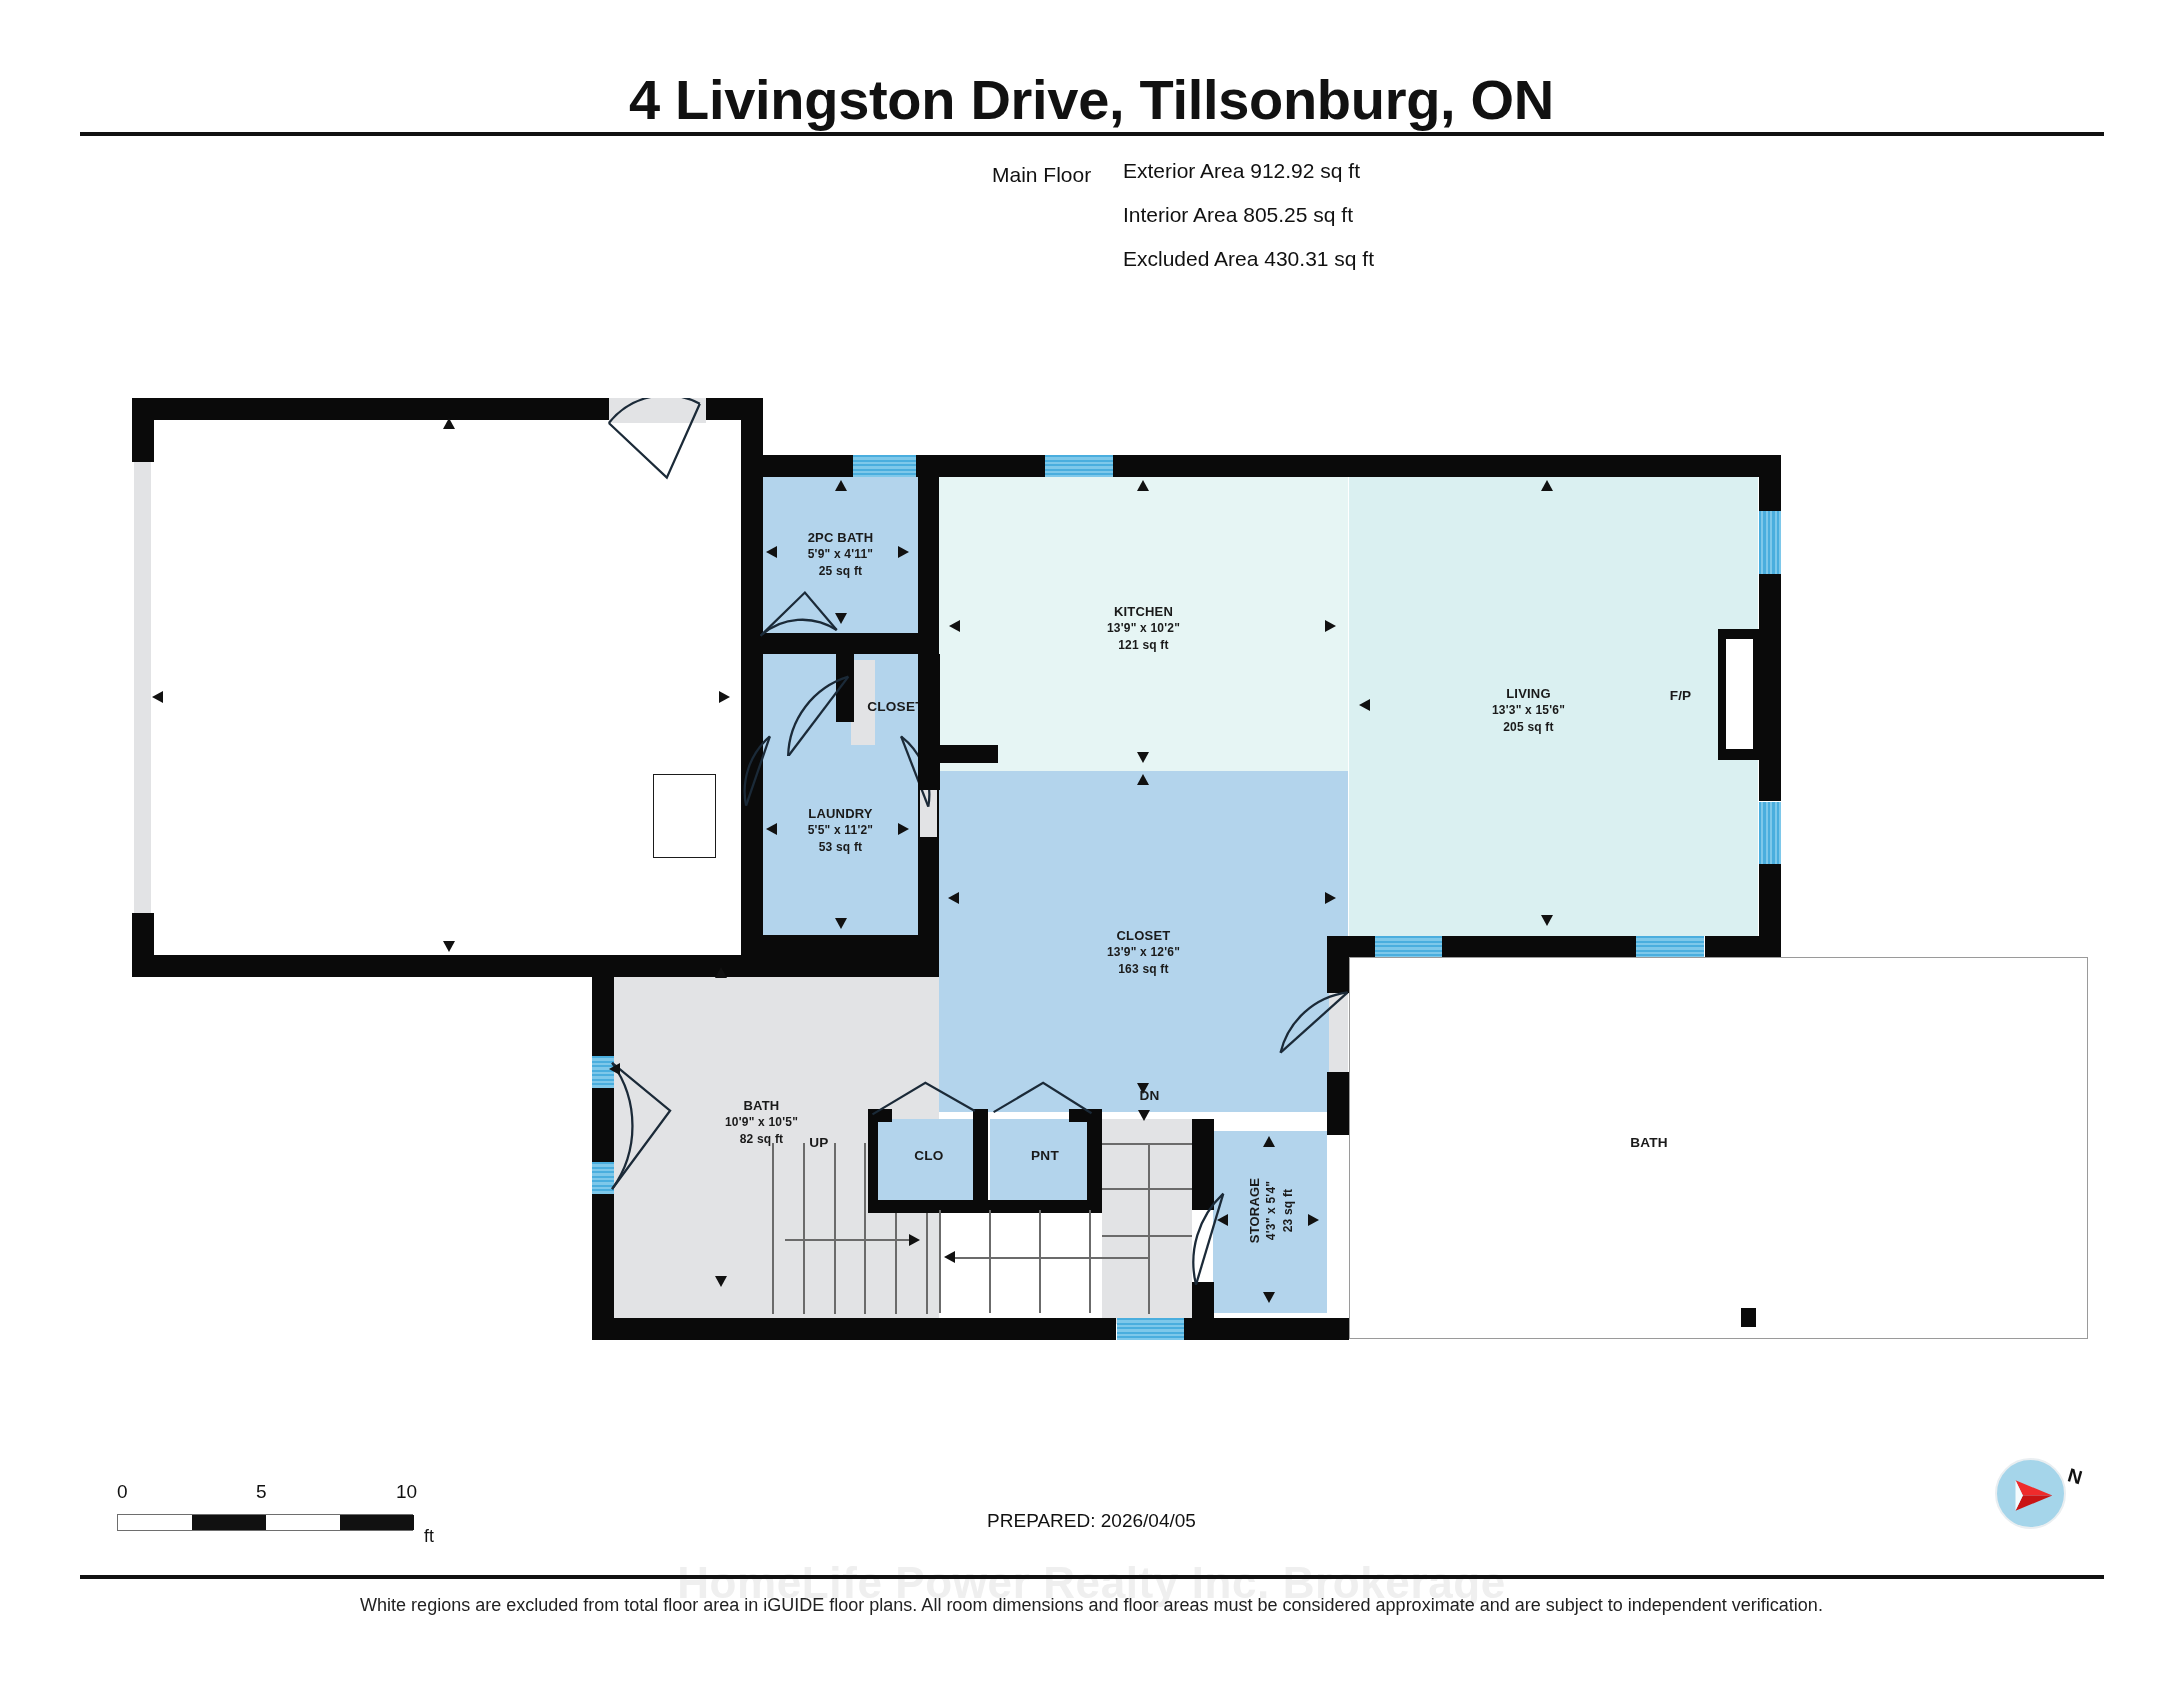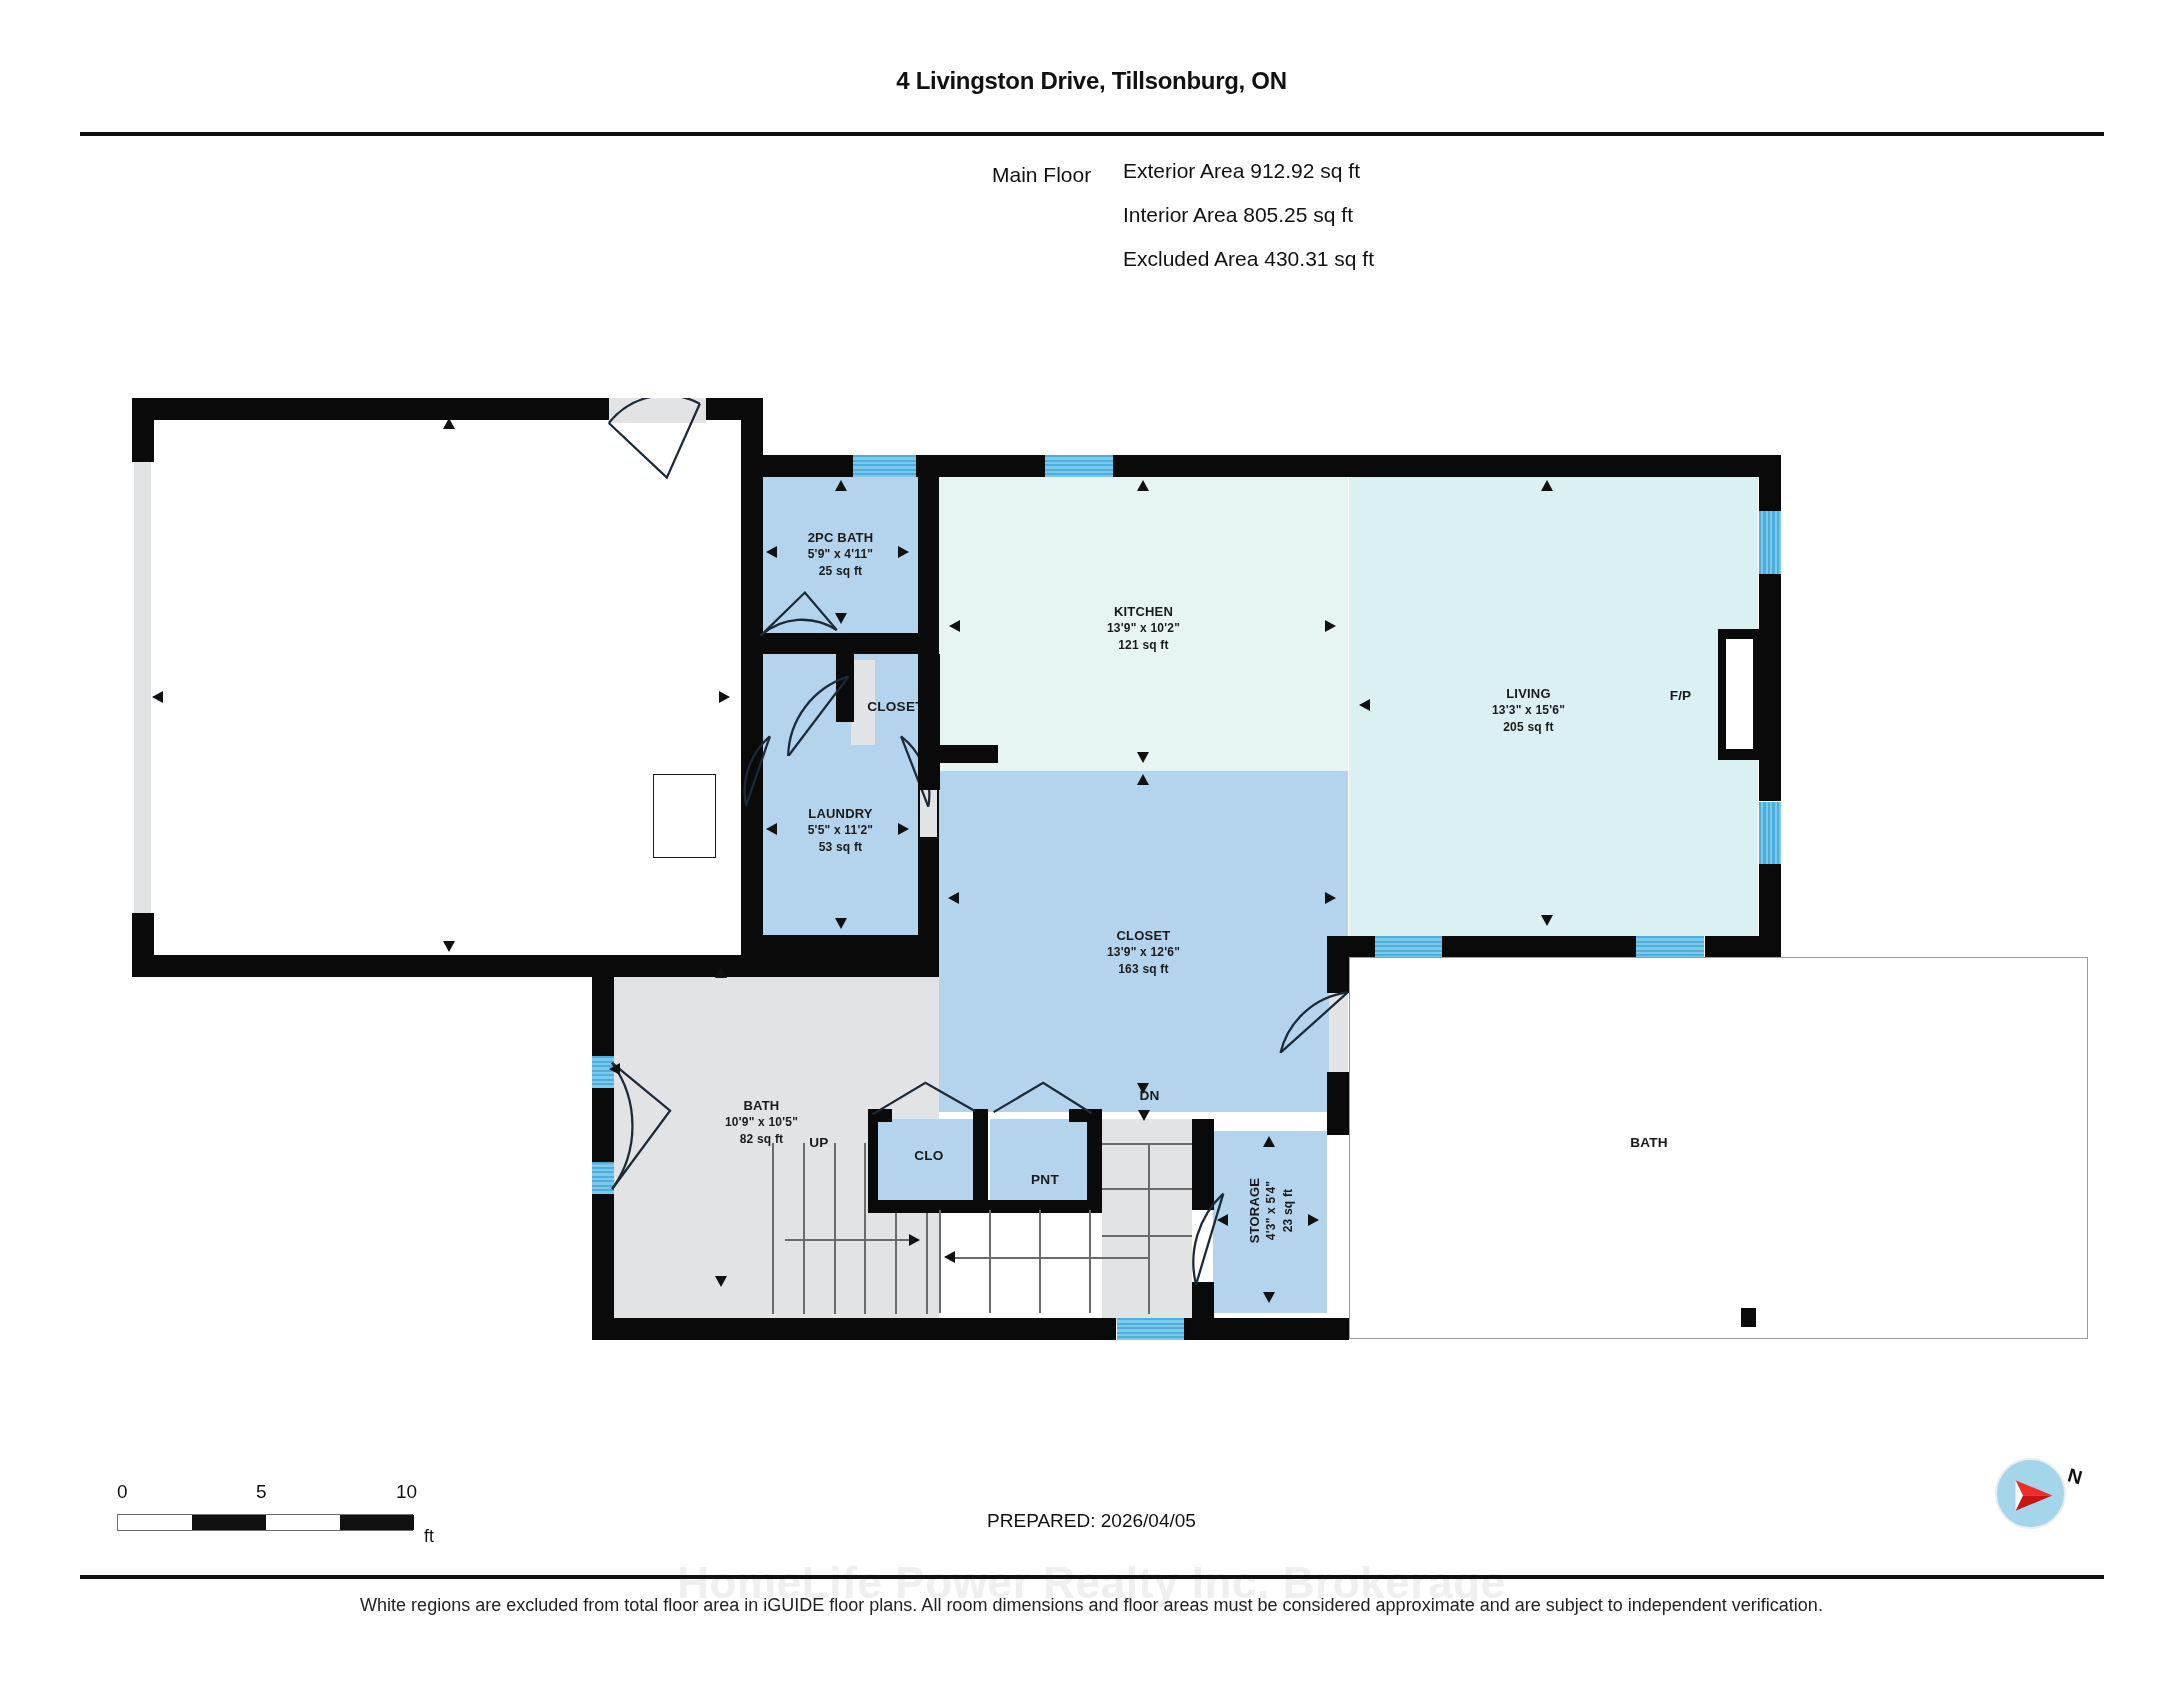--- a/index.html
+++ b/index.html
@@ -1,21 +1,21 @@
 <!DOCTYPE html>
 <html style="font-size:9px"><head>
 <meta charset="utf-8">
 <style>
   html,body{margin:0;padding:0;background:#fff;}
   body{width:2183px;height:1686px;font-family:"Liberation Sans",sans-serif;color:#111;position:relative;overflow:hidden;}
 
   
   #title{
     position:absolute;left:0;top:67px;width:2183px;text-align:center;
-    font-size:24px;font-weight:bold;letter-spacing:-0.3px;color:#111;
+    font-size:56px;font-weight:bold;letter-spacing:-0.3px;color:#111;
   }
   #title-rule{position:absolute;left:80px;top:132px;width:2024px;height:4px;background:#111;}
 
   #meta{position:absolute;left:992px;top:149px;font-size:21px;line-height:44px;white-space:nowrap;}
   #meta .mf{position:absolute;left:0px;top:4px;font-weight:normal;}
   #meta .lines{position:absolute;left:131px;top:0px;}
 
   
   #plan{position:absolute;left:0;top:0;width:2183px;height:1686px;}
   .wall{position:absolute;background:#0a0a0a;}
@@ -270,21 +270,21 @@
     <span class="nm">CLO</span>
   </div>
 
   <div class="fillb" style="left:990px;top:1119px;width:108px;height:81px;"></div>
   <div class="wall" style="left:1087px;top:1109px;width:15px;height:101px;"></div>
   <div class="wall" style="left:988px;top:1200px;width:114px;height:12.5px;"></div>
   <div class="wall" style="left:1069px;top:1109px;width:33px;height:12.5px;"></div>
   <svg style="position:absolute;left:984px;top:1075px;width:125px;height:45px;" viewBox="0 0 220 80" width="125" height="45">
      <path d="M16 66 L104 14 L190 68" fill="none" stroke="#1b2a38" stroke-width="4"></path>
   </svg>
-  <div class="label small" style="left:994px;top:1147px;width:102px;margin-top:24px;">
+  <div class="label small" style="left:994px;top:1147px;width:102px;">
     <span class="nm">PNT</span>
   </div>
 
   <div class="fillg" style="left:1102px;top:1119px;width:90px;height:205px;"></div>
   <div class="stairline" style="left:1102px;top:1143px;width:90px;height:1.7px;"></div>
   <div class="stairline" style="left:1102px;top:1188px;width:90px;height:1.7px;"></div>
   <div class="stairline" style="left:1102px;top:1235px;width:90px;height:1.7px;"></div>
   <div class="stairline" style="left:1148px;top:1143px;width:1.7px;height:171px;"></div>
   <div class="arr dn" style="left:1138px;top:1110px;"></div>
   <div class="label small" style="left:1121px;top:1087px;width:57px;">

